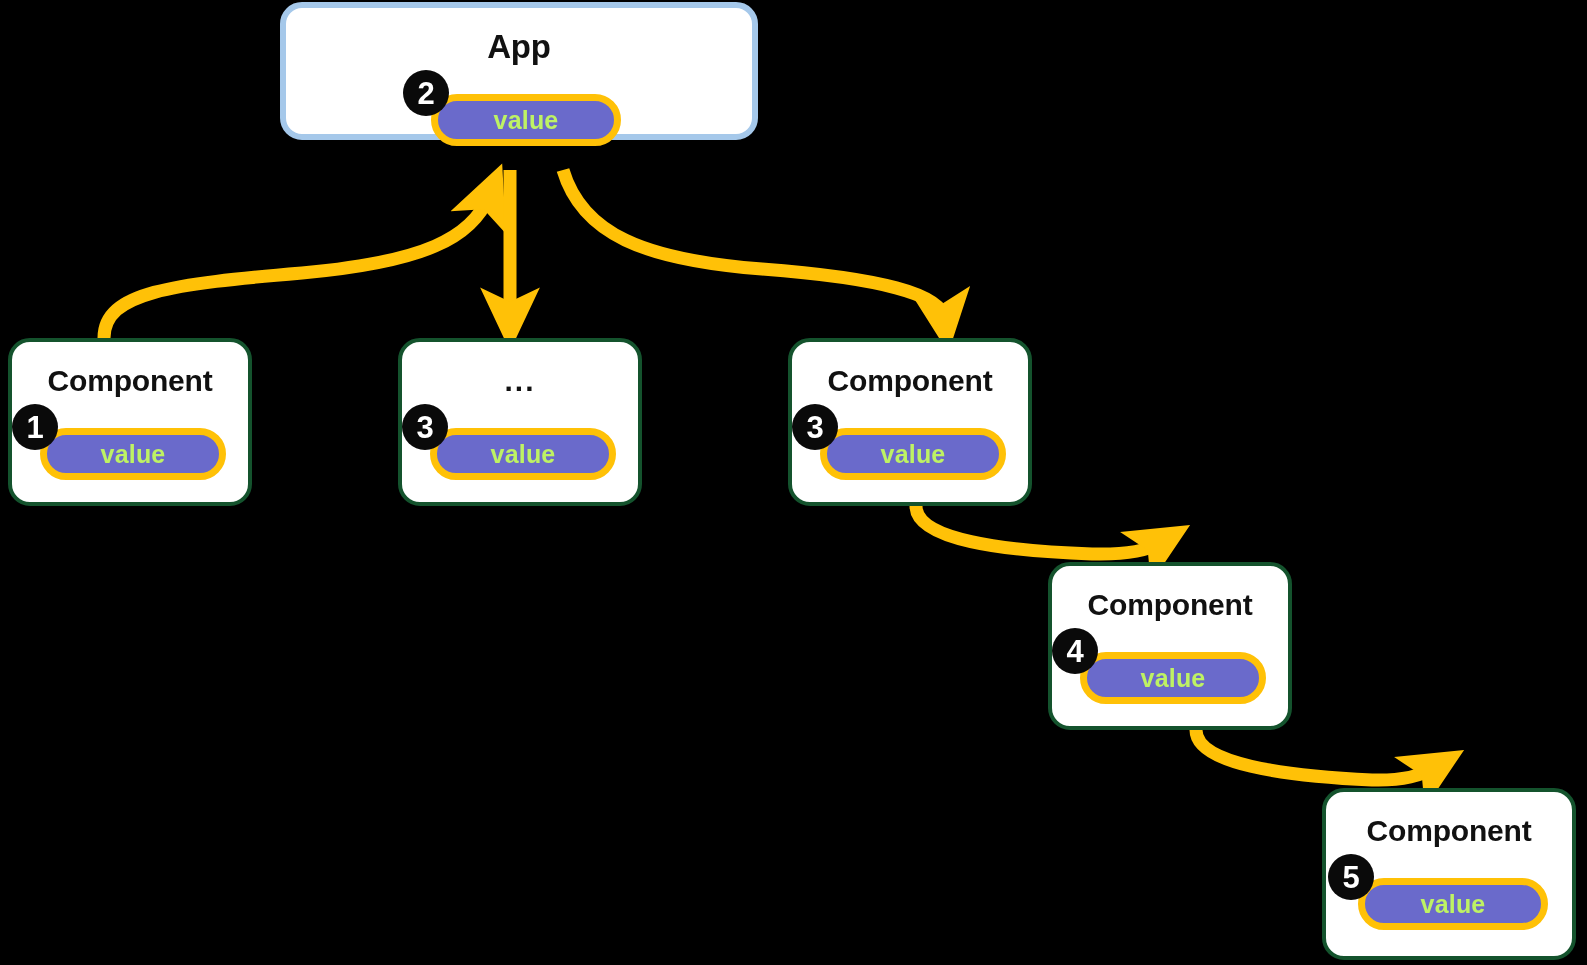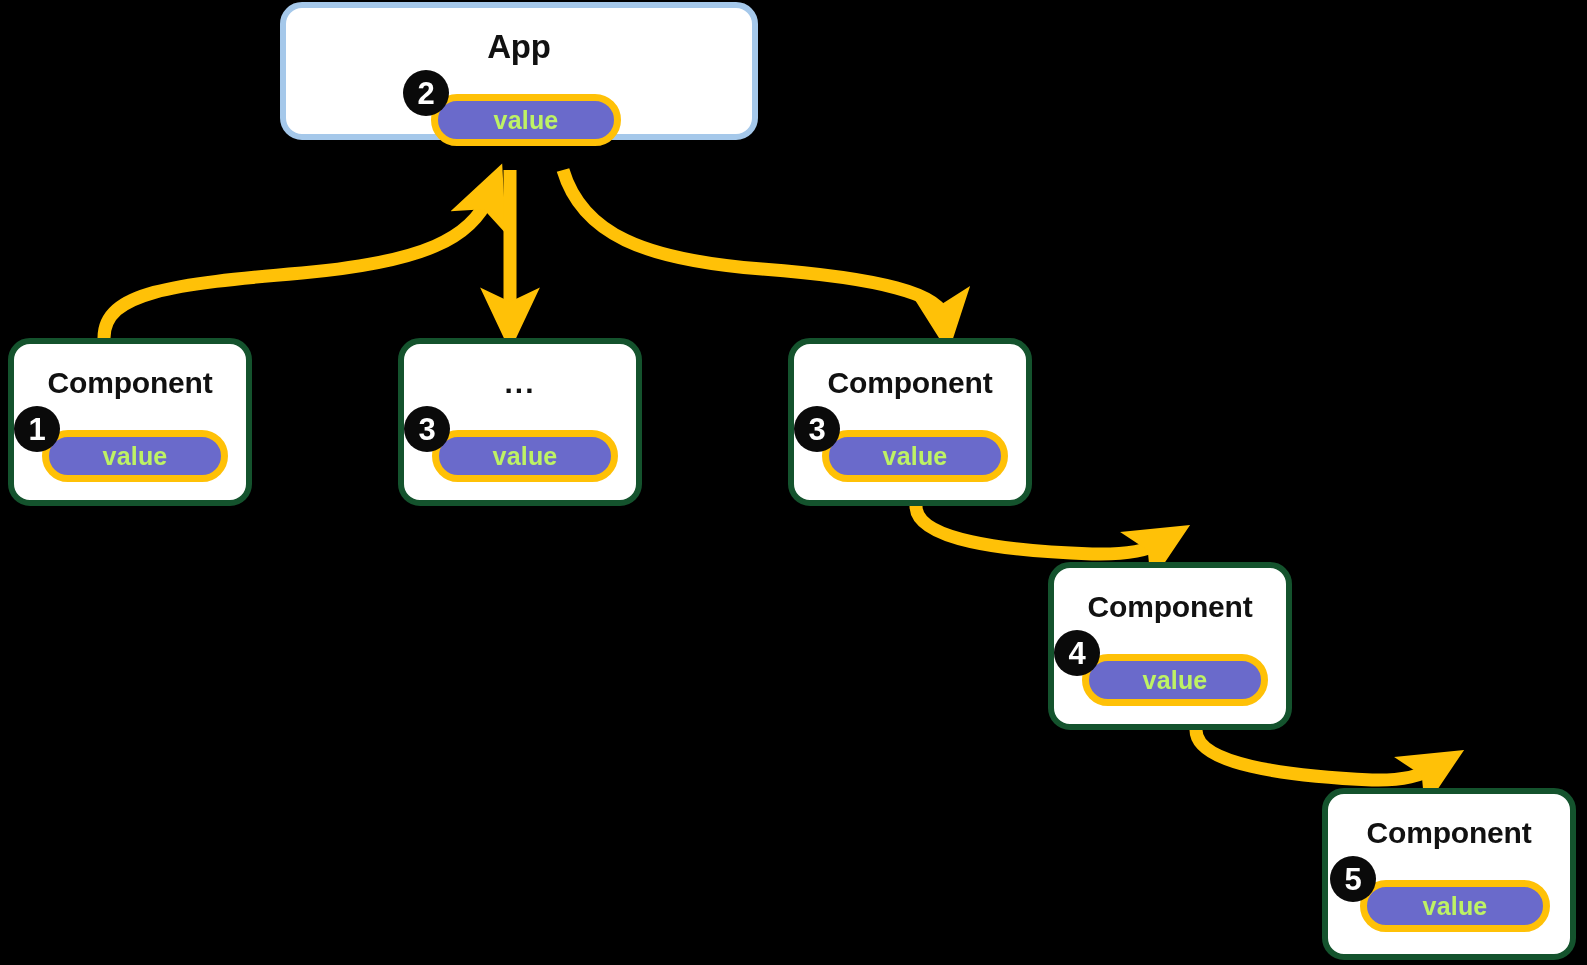--- a/index.html
+++ b/index.html
@@ -27,21 +27,21 @@
     position: absolute;
     background: #ffffff;
     border-radius: 22px;
     box-sizing: border-box;
     display: block;
   }
   .node.app {
     border: 6px solid #a5c8ea;
   }
   .node.comp {
-    border: 6px solid #14532d;
+    border: 4px solid #14532d;
   }
   .node-title {
     position: absolute;
     left: 0;
     right: 0;
     text-align: center;
     font-weight: bold;
     color: #111111;
     letter-spacing: -0.2px;
     white-space: nowrap;

